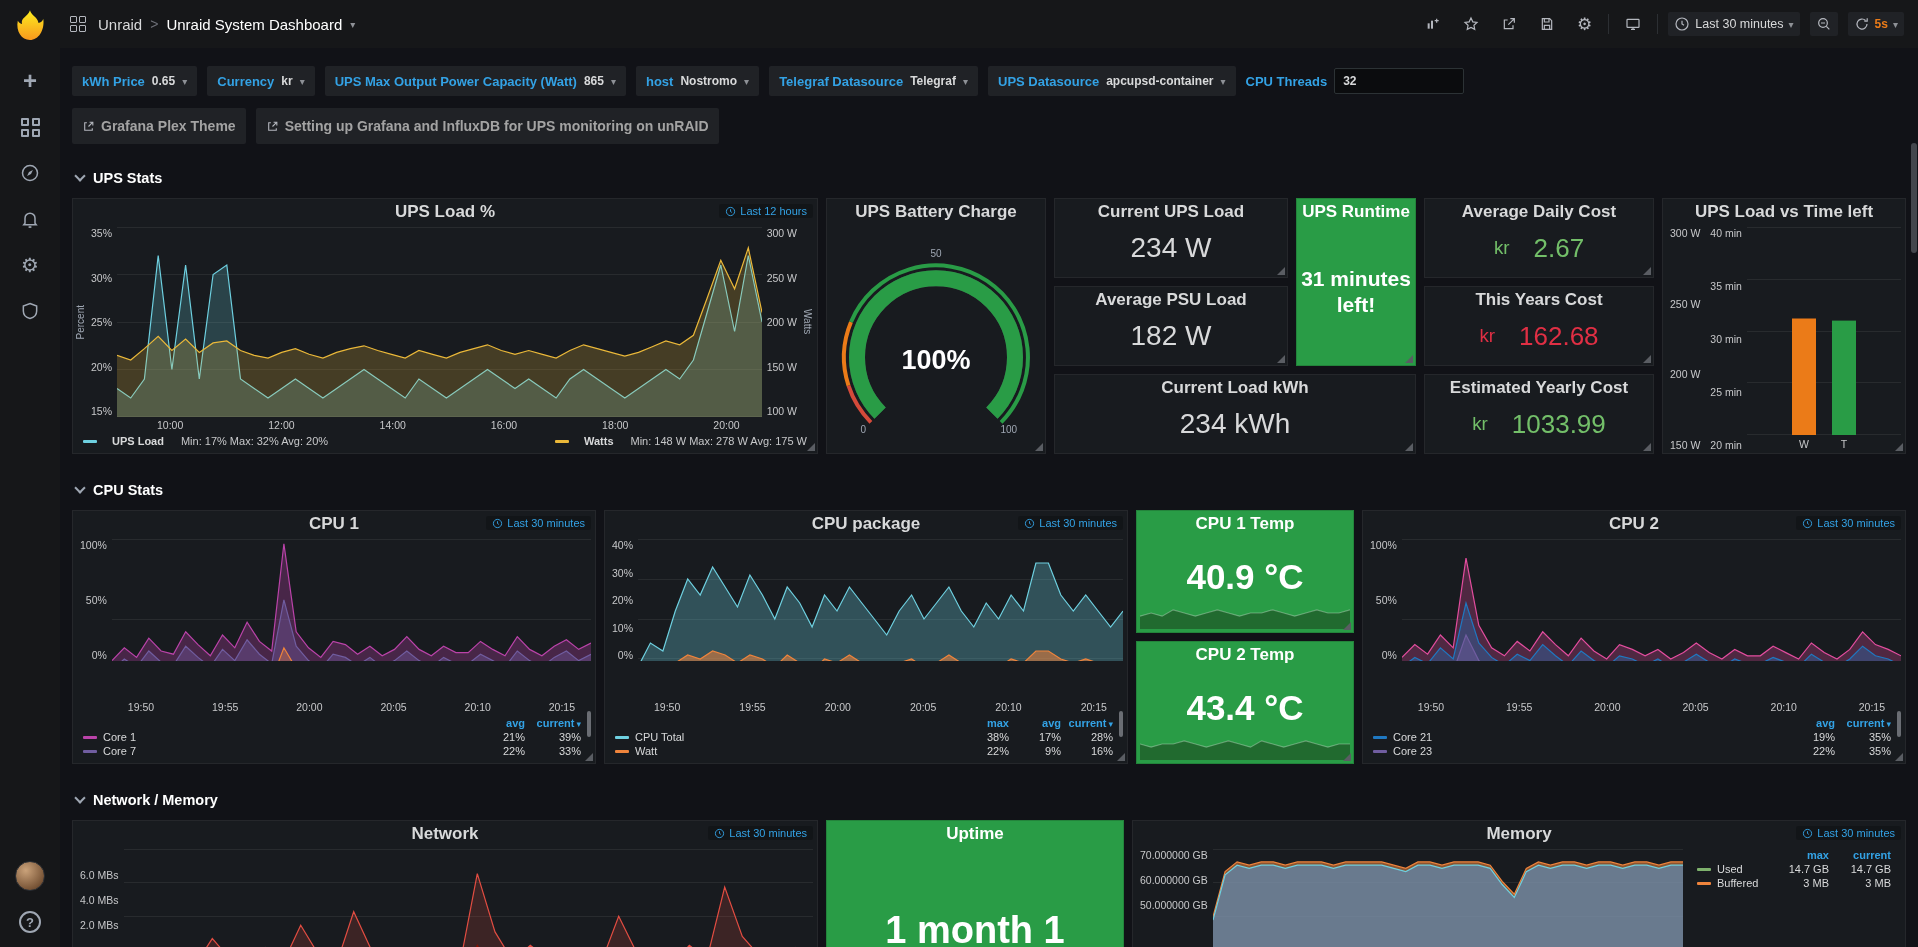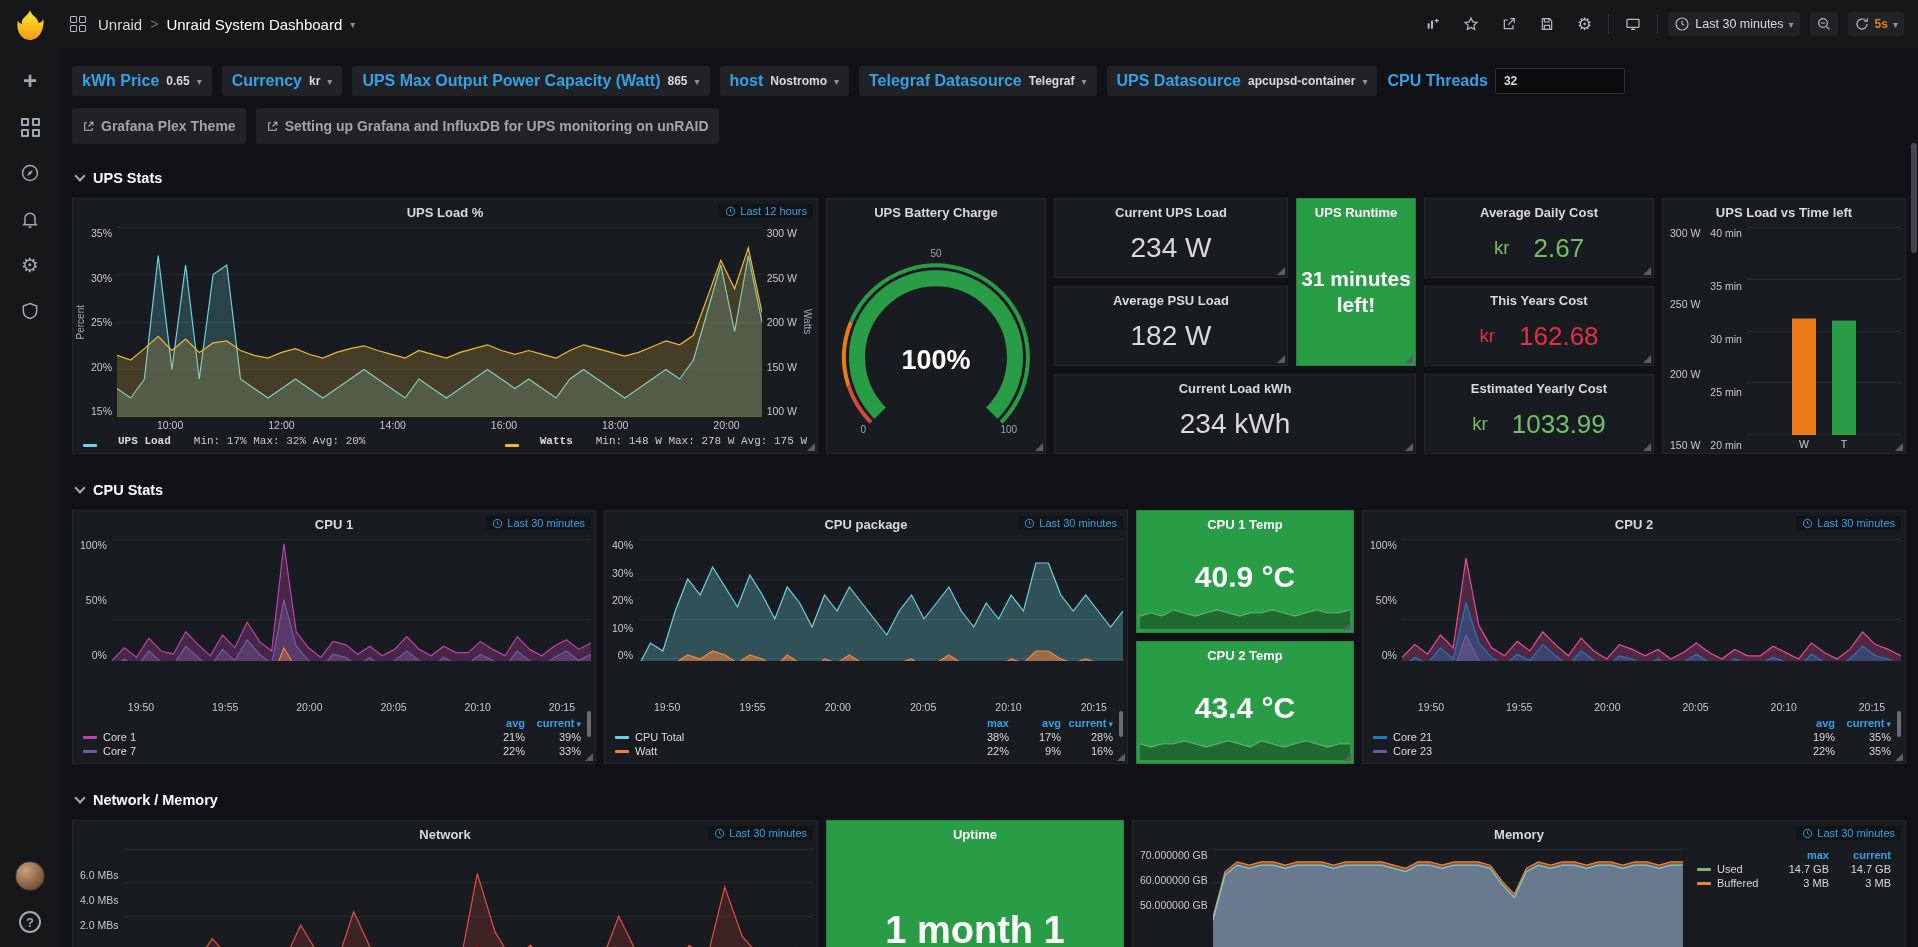--- a/index.html
+++ b/index.html
@@ -47,72 +47,72 @@
   .nav-chip { background:#202226; }
   .nav-divider { width:1px; height:20px; background:#2c2f33; }
   .gear-glyph { font-size:17px; line-height:1; }
   .refresh-interval { color:#eb7b18; font-weight:bold; font-size:12px; }
   .timepick-text { font-size:12.5px; color:#d8d9da; }
   
   .content { flex:1; padding:16px 12px 0 12px; min-height:0; }
   
   .var-row { display:flex; align-items:center; gap:10px; height:34px; }
   .var-chip { background:#202226; border-radius:2px; height:30px; display:flex; align-items:center; gap:7px; padding:0 10px; cursor:pointer; }
-  .var-label { color:#33a2e5; font-size:16px; font-weight:bold; }
+  .var-label { color:#33a2e5; font-size:13px; font-weight:bold; }
   .var-value { color:#d8d9da; font-size:12px; font-weight:bold; }
   .var-input { background:#0b0c0e; border:1px solid #2c3235; color:#d8d9da; font-size:12px; font-weight:bold; width:130px; height:26px; padding:0 8px; border-radius:2px; font-family:inherit; }
   .links-row { display:flex; align-items:center; gap:10px; height:32px; margin-top:12px; }
   .link-chip { background:#202226; border-radius:2px; height:36px; display:flex; align-items:center; gap:6px; padding:0 10px; cursor:pointer; color:#a3a3a3; font-size:14px; font-weight:bold; }
   .link-chip svg { width:13px; height:13px; color:#b4b7be; }
   
   .section { margin-top:24px; }
   .section-header { height:24px; display:flex; align-items:center; gap:9px; margin-bottom:8px; cursor:pointer; }
   .chev { width:8px; height:8px; border-left:2px solid #9fa7b3; border-bottom:2px solid #9fa7b3; transform:rotate(-45deg); margin-left:4px; margin-top:-4px; }
   .section-title { font-size:14.5px; font-weight:bold; color:#ffffff; }
   
   .panel { background:#181b1f; border:1px solid #25272b; position:relative; display:flex; flex-direction:column; min-width:0; min-height:0; }
   .panel-header { height:26px; flex:0 0 26px; display:flex; align-items:center; justify-content:center; position:relative; }
-  .panel-title { font-size:13px; font-weight:bold; color:#d8d9da; cursor:pointer; white-space:nowrap; overflow:hidden; }
+  .panel-title { font-size:17px; font-weight:bold; color:#d8d9da; cursor:pointer; white-space:nowrap; overflow:hidden; }
   .time-badge { position:absolute; right:4px; top:5px; display:flex; align-items:center; gap:4px; color:#33a2e5; font-size:11px; background:rgba(0,0,0,0.22); padding:1px 6px; border-radius:2px; cursor:pointer; }
   .time-badge svg { width:11px; height:11px; }
   .resize-corner { position:absolute; right:2px; bottom:2px; width:0; height:0; border-style:solid; border-width:0 0 8px 8px; border-color:transparent transparent #5a5d63 transparent; cursor:nwse-resize; }
   .green { background:#299c46; border-color:#23843b; }
   .green .panel-title { color:#ffffff; }
   
   .chart-grid { flex:1; min-height:0; display:grid; grid-template-columns:auto auto 1fr auto auto; grid-template-rows:1fr auto; padding:2px 4px 2px 2px; }
   .rot-label { writing-mode:vertical-rl; transform:rotate(180deg); font-size:10px; color:#9fa7b3; align-self:center; grid-row:1; }
   .rot-label.right { transform:none; }
   .y-ticks { display:flex; flex-direction:column; justify-content:space-between; align-items:flex-end; font-size:10.5px; color:#c7c8ca; padding:0 5px; grid-row:1; white-space:nowrap; }
   .y-ticks.tight { justify-content:flex-start; gap:13px; }
   .y-ticks.pad-top { padding-top:20px; }
   .plot { grid-column:3; grid-row:1; position:relative; min-width:0; overflow:hidden; cursor:crosshair; }
   .x-ticks { grid-column:3; grid-row:2; display:flex; justify-content:space-between; font-size:10.5px; color:#c7c8ca; padding:2px 22px 0 40px; }
   .x-ticks.cpu { padding:2px 16px 0 16px;margin-top:38px; }
   
   .legend-inline { flex:0 0 20px; display:flex; justify-content:space-between; align-items:center; padding:0 10px 4px 10px; font-size:11px; }
-  .lg-inline { display:flex; align-items:flex-end; gap:21px; cursor:pointer;font-family:Liberation Mono, monospace; }
+  .lg-inline { display:flex; align-items:center; gap:15px; cursor:pointer; }
   .lg-marker { width:14px; height:3px; border-radius:1px; display:inline-block; }
   .lg-name { color:#d8d9da; font-weight:bold; }
   .lg-stats { color:#c7c8ca; margin-left:2px; }
   .legend-table { display:grid; row-gap:2px; padding:2px 14px 6px 10px; font-size:11px; align-content:start; position:relative; }
   .lg-head { color:#33a2e5; font-weight:bold; text-align:right; cursor:pointer; }
   .lg-caret { color:#33a2e5; font-size:9px; margin-left:2px; }
   .lg-label { display:flex; align-items:center; gap:6px; color:#d8d9da; cursor:pointer; overflow:hidden; white-space:nowrap; }
   .lg-val { text-align:right; color:#d8d9da; }
   .mini-scroll { position:absolute; right:4px; top:4px; width:4px; height:26px; border-radius:2px; background:#6a6d73; }
   
   .stat-panel .stat-value { flex:1; display:flex; align-items:center; justify-content:center; font-size:28px; font-weight:500; color:#d8d9da; text-align:center; padding:0 4px 6px 4px; }
   .stat-panel.small-pad .stat-value { font-size:26px; }
   .green .stat-value { color:#ffffff; font-weight:bold; }
   .runtime-value { font-size:21px !important; line-height:1.25; }
   .cost-value { gap:12px; }
   .cost-prefix { font-size:0.72em; margin-right:12px; }
   .green-text { color:#73bf69 !important; }
   .red-text { color:#e02f44 !important; }
-  .temp-panel .stat-value { font-size:30px; padding-bottom:16px; }
+  .temp-panel .stat-value { font-size:35px; padding-bottom:16px; }
   .spark { position:absolute; left:3px; right:3px; bottom:3px; height:32px; overflow:hidden; }
   .uptime-value { font-size:38px !important; }
   
   .panel-row { display:flex; gap:8px; }
   .ups-row { height:256px; }
   .p-upsload { width:746px; }
   .p-gauge { width:220px; }
   .ups-mid { width:362px; display:grid; grid-template-columns:1fr 120px; grid-template-rows:1fr 1fr 1fr; gap:8px; }
   .pos-a { grid-column:1; grid-row:1; }
   .pos-b { grid-column:2; grid-row:1/3; }

